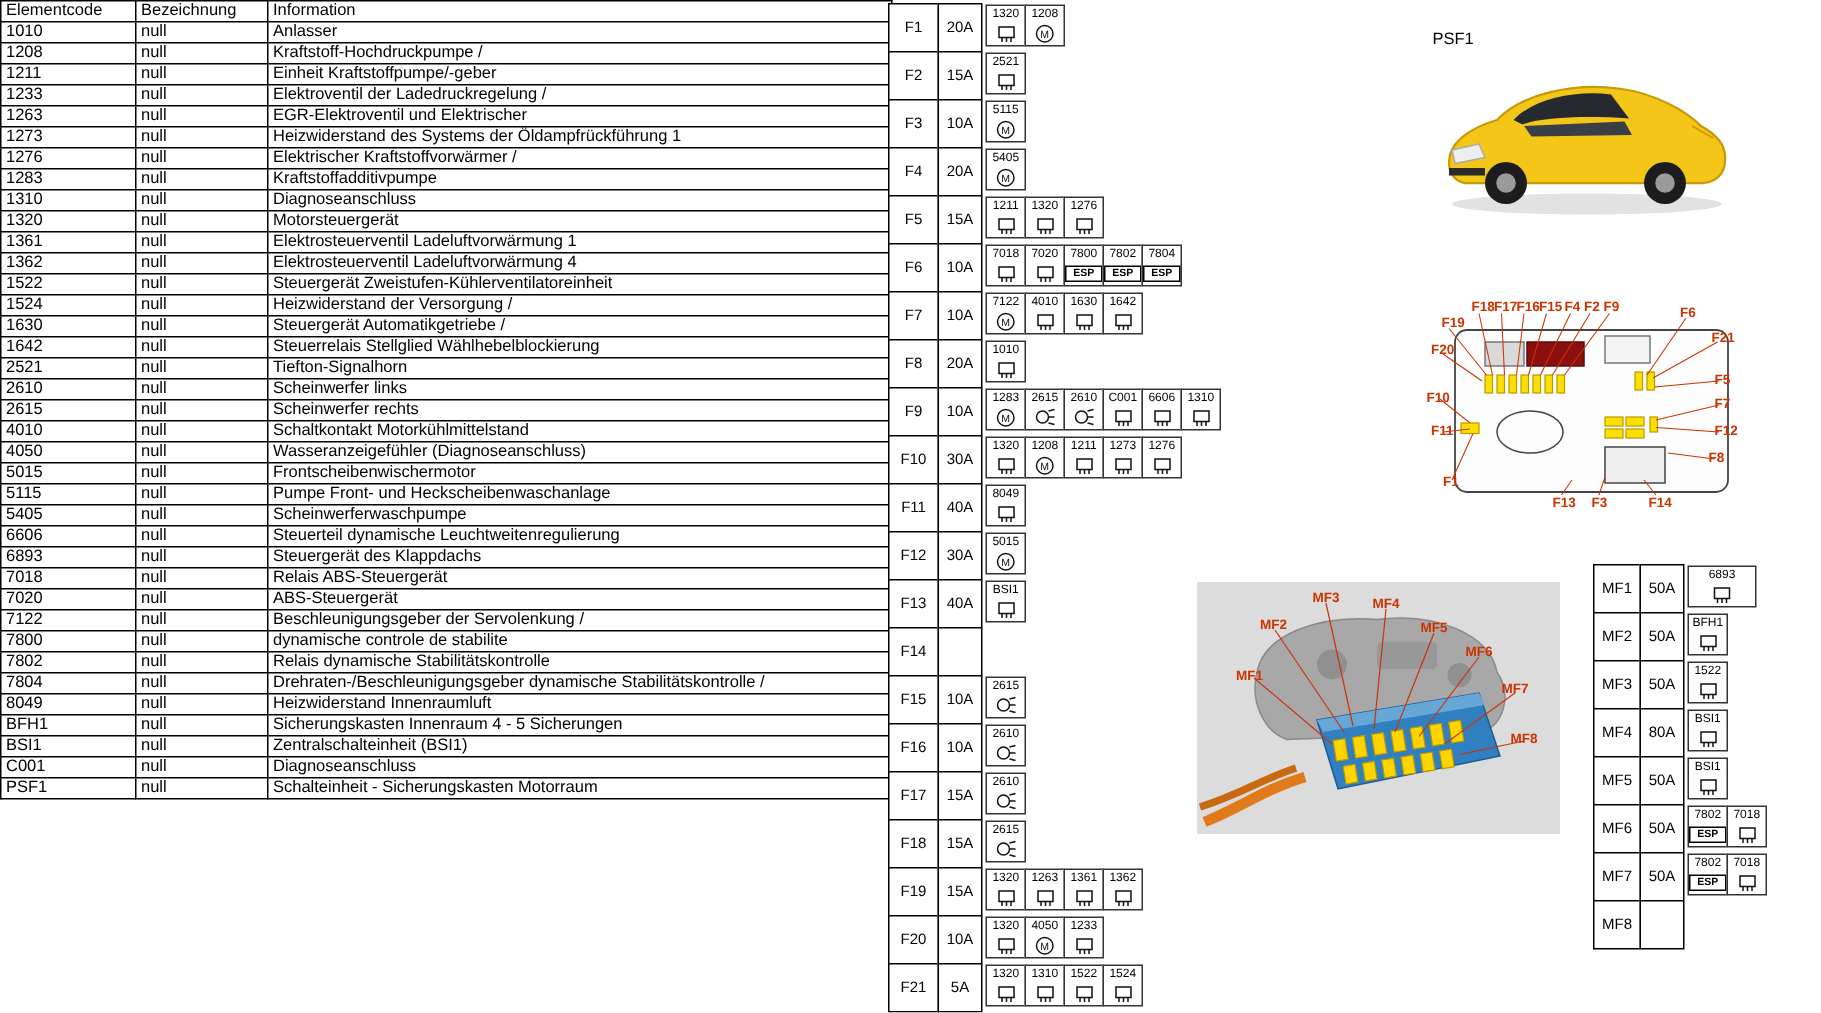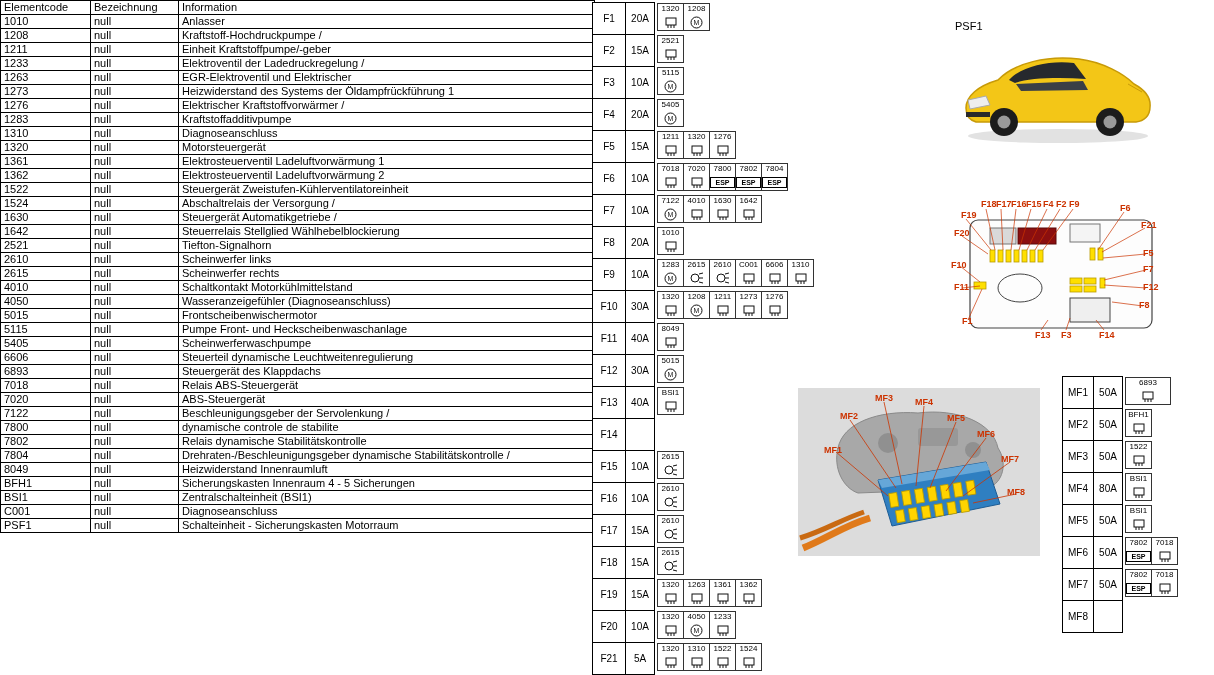--- a/index.html
+++ b/index.html
@@ -113,31 +113,31 @@
           <td class="c-info">Motorsteuergerät</td>
         </tr>
         <tr>
           <td class="c-code">1361</td>
           <td class="c-bez">null</td>
           <td class="c-info">Elektrosteuerventil Ladeluftvorwärmung 1</td>
         </tr>
         <tr>
           <td class="c-code">1362</td>
           <td class="c-bez">null</td>
-          <td class="c-info">Elektrosteuerventil Ladeluftvorwärmung 2</td>
+          <td class="c-info">Elektrosteuerventil Ladeluftvorwärmung 4</td>
         </tr>
         <tr>
           <td class="c-code">1522</td>
           <td class="c-bez">null</td>
           <td class="c-info">Steuergerät Zweistufen-Kühlerventilatoreinheit</td>
         </tr>
         <tr>
           <td class="c-code">1524</td>
           <td class="c-bez">null</td>
-          <td class="c-info">Abschaltrelais der Versorgung /</td>
+          <td class="c-info">Heizwiderstand der Versorgung /</td>
         </tr>
         <tr>
           <td class="c-code">1630</td>
           <td class="c-bez">null</td>
           <td class="c-info">Steuergerät Automatikgetriebe /</td>
         </tr>
         <tr>
           <td class="c-code">1642</td>
           <td class="c-bez">null</td>
           <td class="c-info">Steuerrelais Stellglied Wählhebelblockierung</td>

